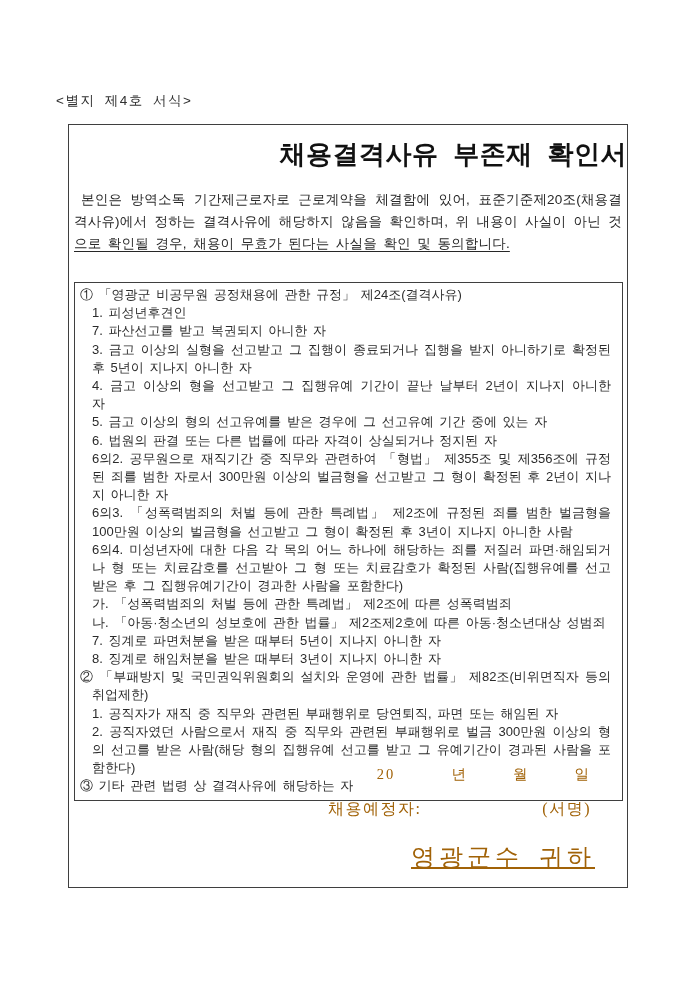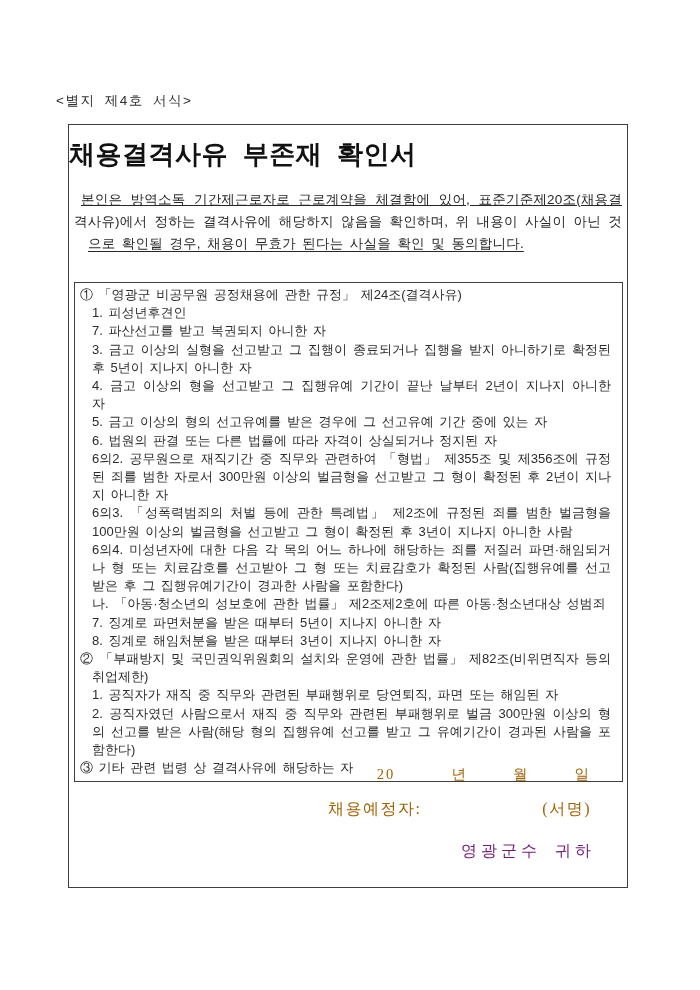--- a/index.html
+++ b/index.html
@@ -34,21 +34,21 @@
     height: 764px;
     border: 1.5px solid #3f3f3f;
     box-sizing: border-box;
     background: #ffffff;
   }
   .doc-title {
     position: absolute;
     top: 12px;
     left: 0;
     right: 0;
-    text-align: left;
+    text-align: right;
     font-size: 26px;
     font-weight: bold;
     letter-spacing: 0.5px;
     word-spacing: 7px;
     color: #111111;
   }
   .intro {
     position: absolute;
     top: 64px;
     left: 5px;
@@ -58,26 +58,24 @@
     letter-spacing: 0.2px;
     word-spacing: 2.5px;
     color: #272727;
   }
   .intro .line-just {
     text-align: justify;
     text-align-last: justify;
   }
   .intro .line-first {
     text-indent: 7px;
-    text-decoration: underline;
   }
   .intro .line-underlined {
     text-decoration: underline;
     text-underline-offset: 3px;
-    margin-left: 14px;
   }
   .clause-box {
     position: absolute;
     top: 157px;
     left: 5px;
     right: 4px;
     min-height: 458px;
     border: 1.5px solid #3f3f3f;
     box-sizing: border-box;
     padding: 3px 11px 4px 5px;
@@ -109,24 +107,25 @@
     letter-spacing: 2px;
   }
   .signer-line {
     top: 674px;
     font-size: 16px;
     letter-spacing: 1.5px;
   }
   .recipient-line {
     top: 716px;
     right: 32px;
-    font-size: 16px;
+    font-size: 24px;
     letter-spacing: 4px;
     word-spacing: 6px;
-    color: #701a75;
+    color: #a16207;
+    text-decoration: underline;
   }
 </style>
 </head>
 <body>
 
 <div class="page">
 
   <div class="form-label">&lt;별지 제4호 서식&gt;</div>
 
   <div class="outer-box">
@@ -144,20 +143,21 @@
     <div class="lvl0">① 「영광군 비공무원 공정채용에 관한 규정」 제24조(결격사유)</div>
         <div class="lvl1">1. 피성년후견인</div>
         <div class="lvl1">7. 파산선고를 받고 복권되지 아니한 자</div>
         <div class="lvl1">3. 금고 이상의 실형을 선고받고 그 집행이 종료되거나 집행을 받지 아니하기로 확정된 후 5년이 지나지 아니한 자</div>
         <div class="lvl1">4. 금고 이상의 형을 선고받고 그 집행유예 기간이 끝난 날부터 2년이 지나지 아니한 자</div>
         <div class="lvl1">5. 금고 이상의 형의 선고유예를 받은 경우에 그 선고유예 기간 중에 있는 자</div>
         <div class="lvl1">6. 법원의 판결 또는 다른 법률에 따라 자격이 상실되거나 정지된 자</div>
         <div class="lvl1">6의2. 공무원으로 재직기간 중 직무와 관련하여 「형법」 제355조 및 제356조에 규정된 죄를 범한 자로서 300만원 이상의 벌금형을 선고받고 그 형이 확정된 후 2년이 지나지 아니한 자</div>
         <div class="lvl1">6의3. 「성폭력범죄의 처벌 등에 관한 특례법」 제2조에 규정된 죄를 범한 벌금형을 100만원 이상의 벌금형을 선고받고 그 형이 확정된 후 3년이 지나지 아니한 사람</div>
         <div class="lvl1">6의4. 미성년자에 대한 다음 각 목의 어느 하나에 해당하는 죄를 저질러 파면·해임되거나 형 또는 치료감호를 선고받아 그 형 또는 치료감호가 확정된 사람(집행유예를 선고받은 후 그 집행유예기간이 경과한 사람을 포함한다)</div>
+        <div class="lvl1">가. 「성폭력범죄의 처벌 등에 관한 특례법」 제2조에 따른 성폭력범죄</div>
         <div class="lvl1">나. 「아동·청소년의 성보호에 관한 법률」 제2조제2호에 따른 아동·청소년대상 성범죄</div>
         <div class="lvl1">7. 징계로 파면처분을 받은 때부터 5년이 지나지 아니한 자</div>
         <div class="lvl1">8. 징계로 해임처분을 받은 때부터 3년이 지나지 아니한 자</div>
         <div class="lvl0">② 「부패방지 및 국민권익위원회의 설치와 운영에 관한 법률」 제82조(비위면직자 등의 취업제한)</div>
         <div class="lvl1">1. 공직자가 재직 중 직무와 관련된 부패행위로 당연퇴직, 파면 또는 해임된 자</div>
         <div class="lvl1">2. 공직자였던 사람으로서 재직 중 직무와 관련된 부패행위로 벌금 300만원 이상의 형의 선고를 받은 사람(해당 형의 집행유예 선고를 받고 그 유예기간이 경과된 사람을 포함한다)</div>
         <div class="lvl0">③ 기타 관련 법령 상 결격사유에 해당하는 자</div>
       </div>
 
     <div class="footer-line date-line">20          년        월        일</div>

